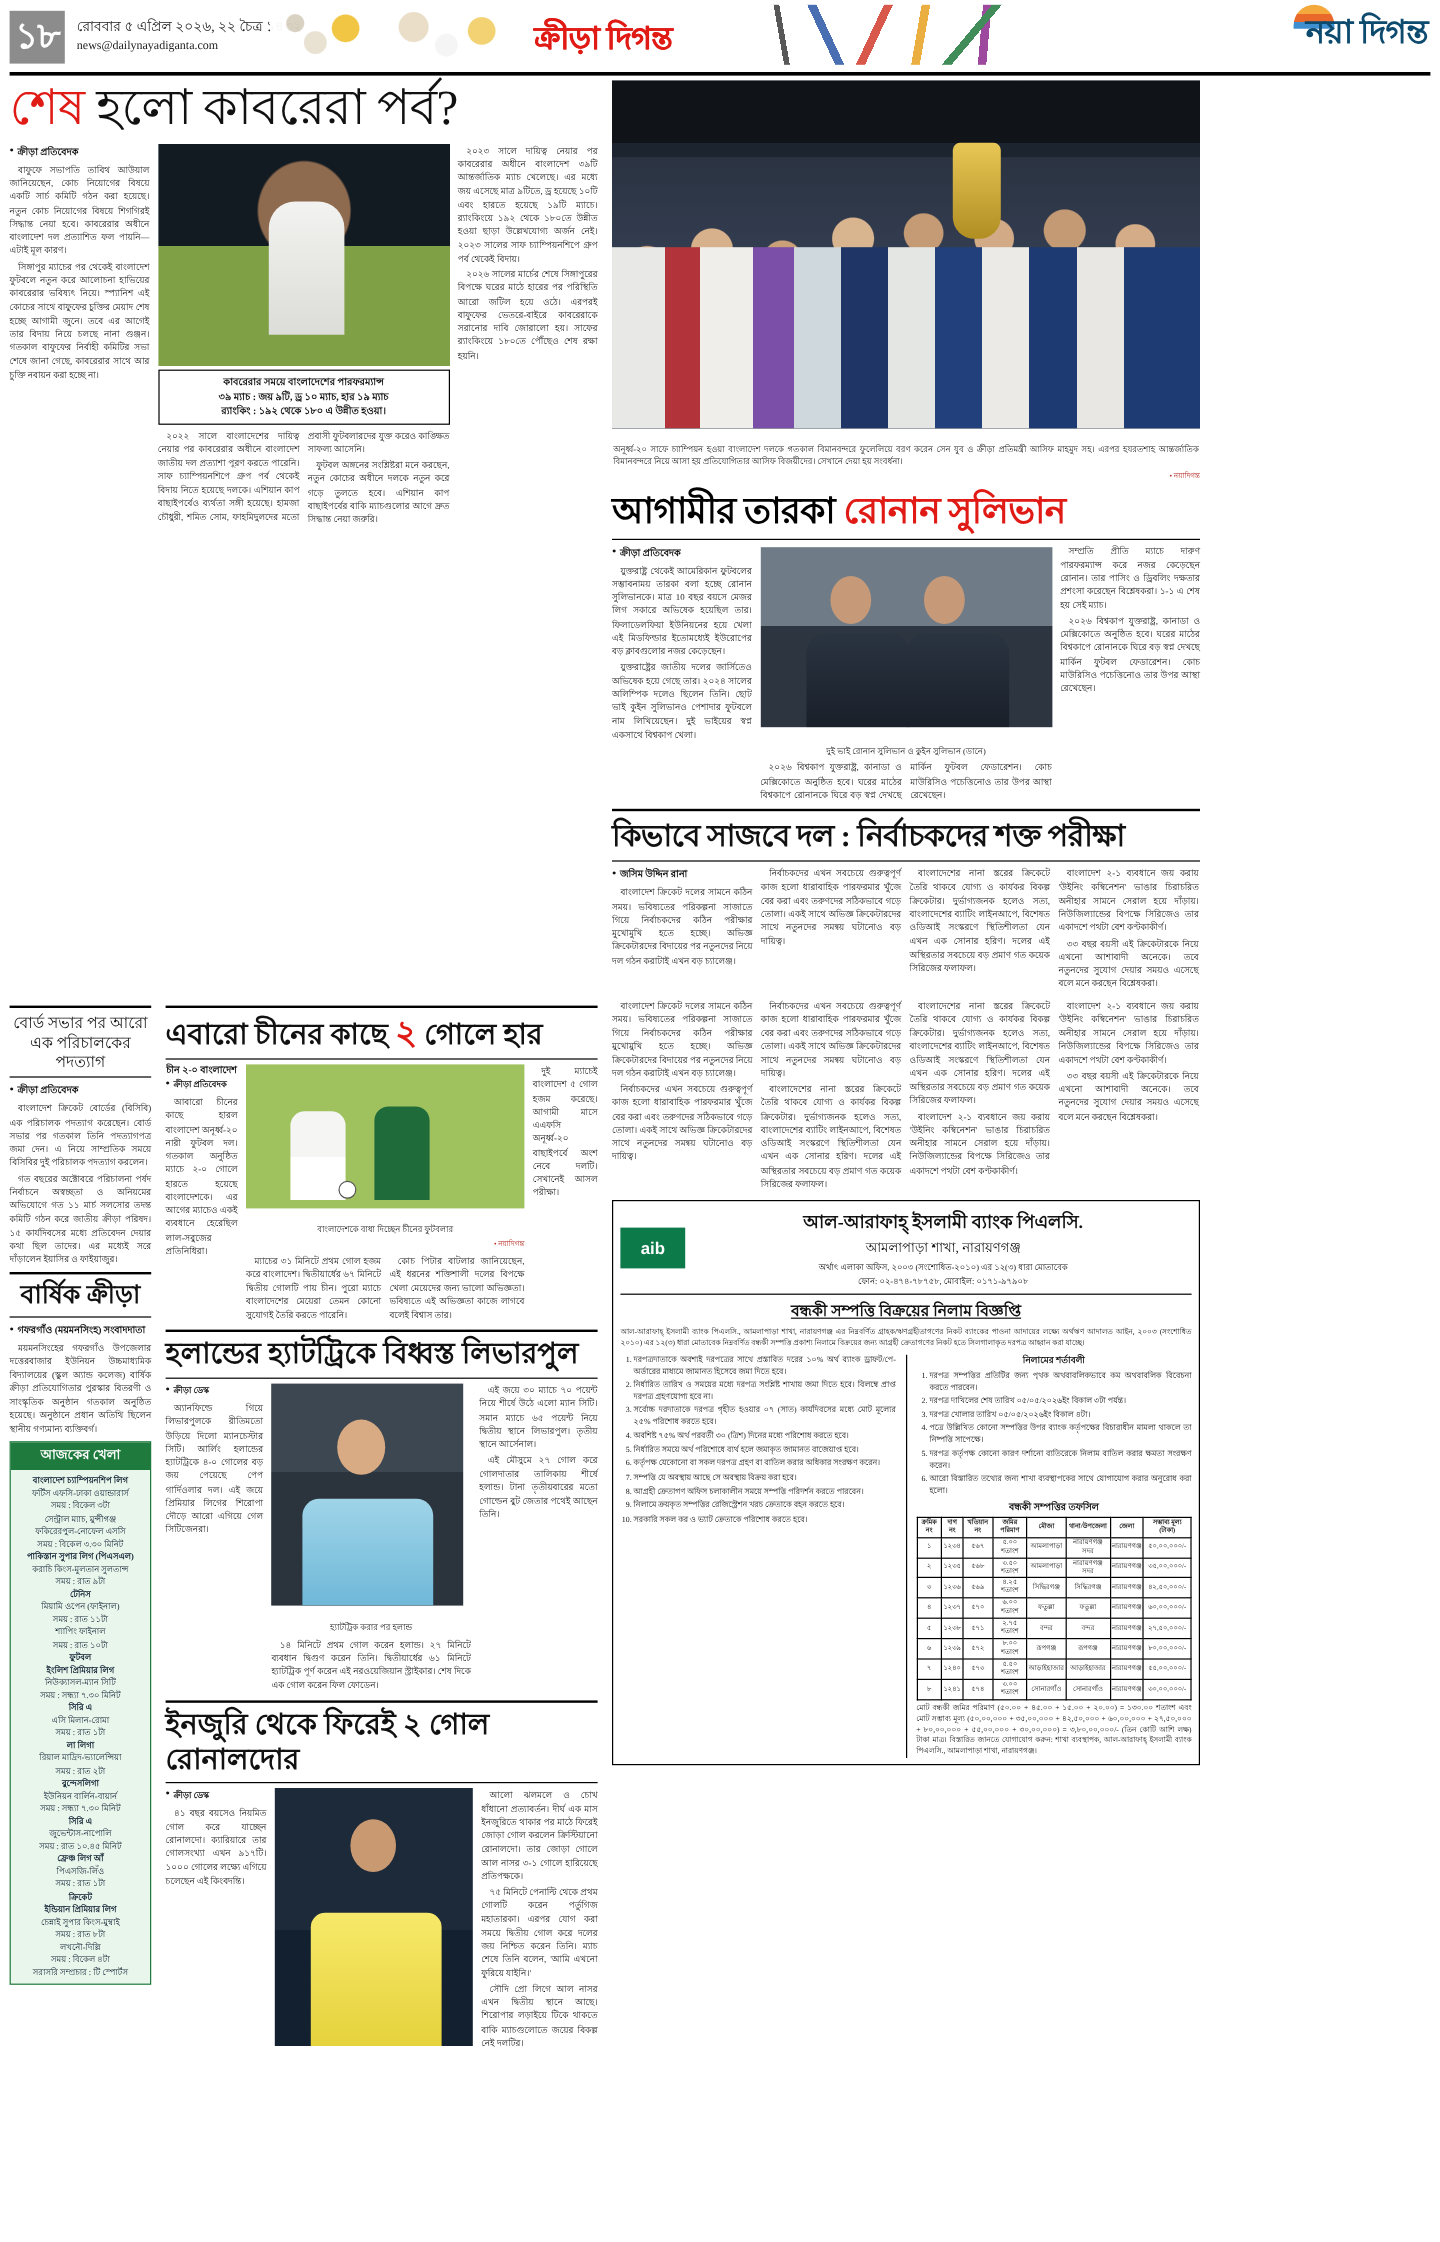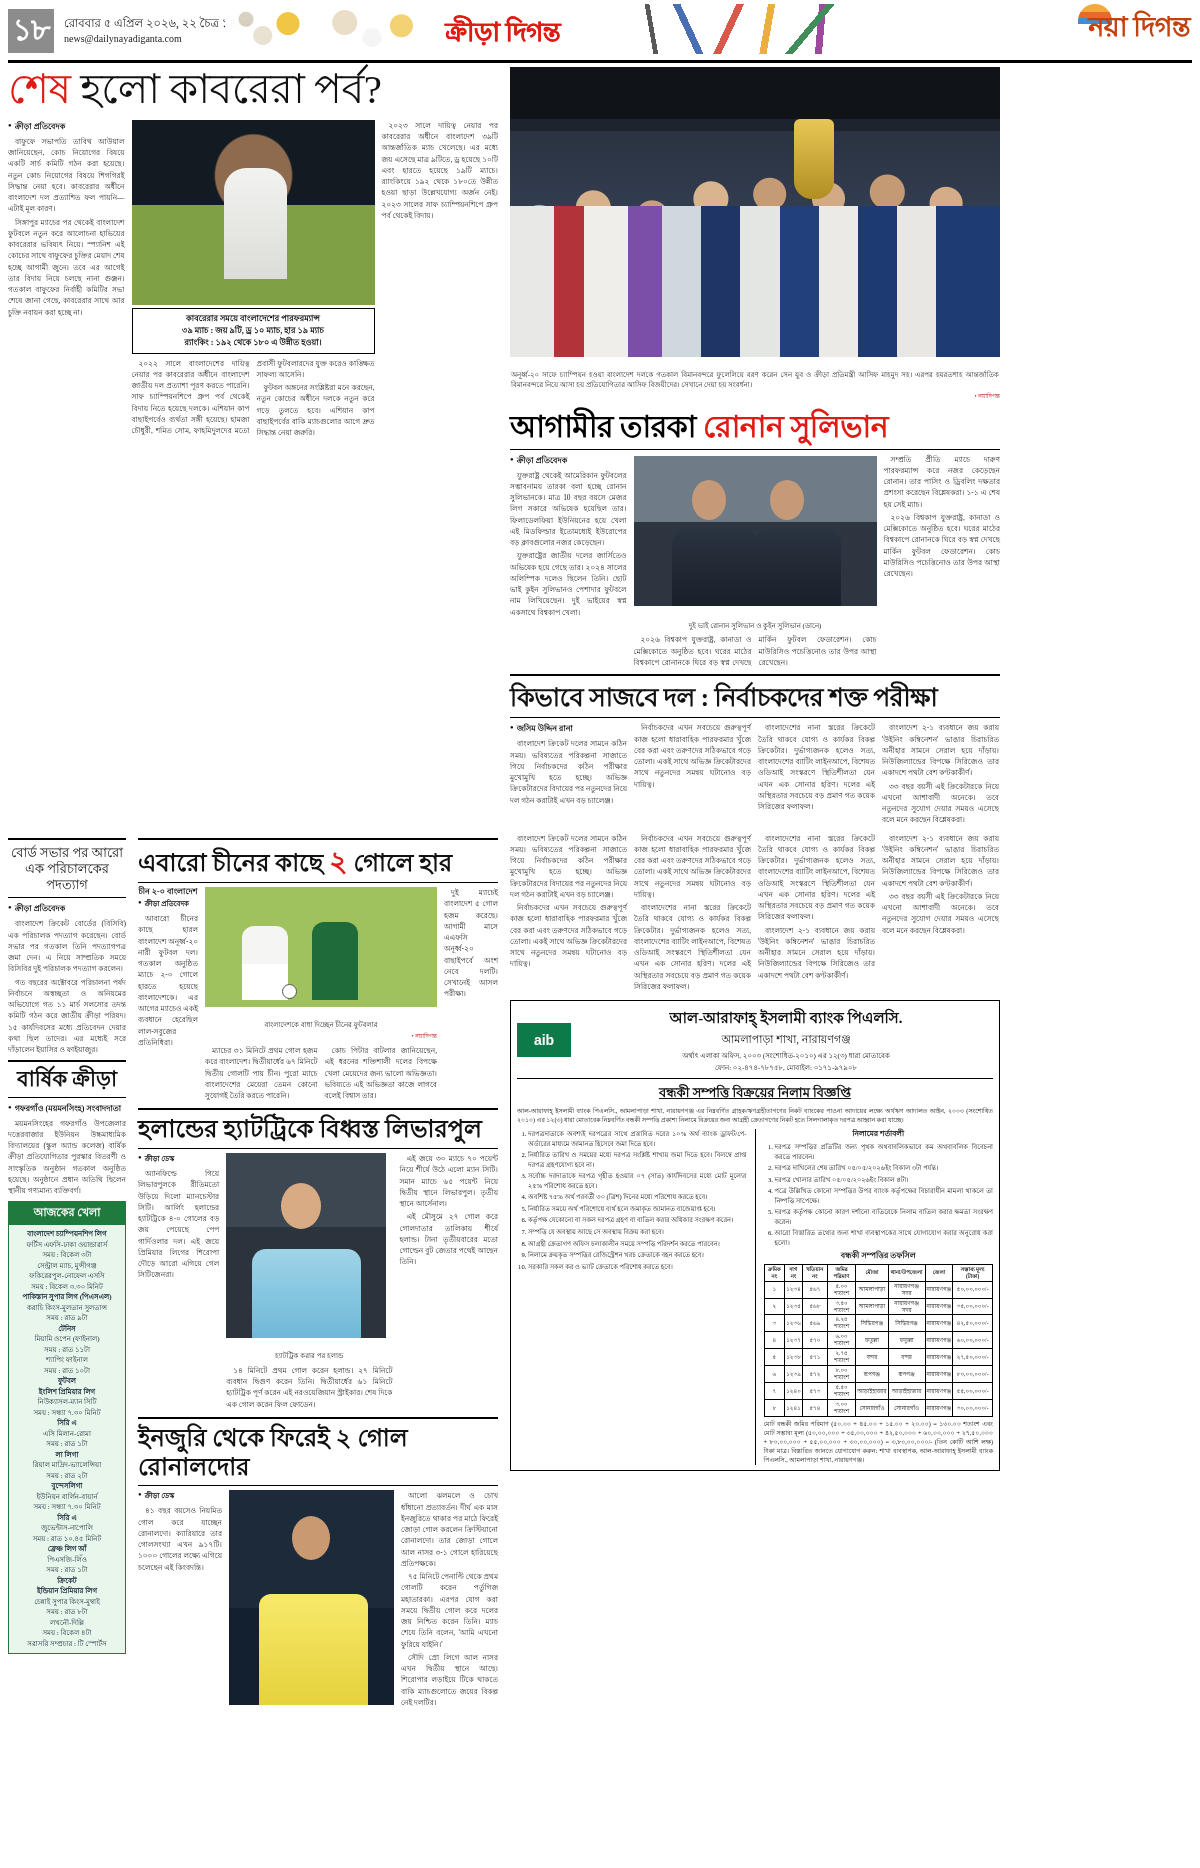--- a/index.html
+++ b/index.html
@@ -55,21 +55,21 @@
   }
   .mast-brand {
     position: absolute; right: 10px; top: 6px; text-align: right;
   }
   .mast-brand .bsun {
     position: absolute; right: 78px; top: -2px; width: 34px; height: 20px;
     background: linear-gradient(#f3a93c 0 40%, #e8692a 40% 70%, #3f8fd0 70% 100%);
     border-radius: 18px 18px 0 0;
   }
   .mast-brand .btxt {
-    position: relative; font-size: 27px; font-weight: bold; color: #c2410c;
+    position: relative; font-size: 27px; font-weight: bold; color: #0c4a6e;
     letter-spacing: -0.5px; white-space: nowrap;
   }
   .rule-thick { height: 3px; background: #000; margin: 2px 8px 0 8px; }
 
   
   .col-text { font-size: 7.4px; line-height: 1.52; text-align: justify; color: #1a1a1a; hyphens: auto; }
   .col-text p { margin-bottom: 2px; text-indent: 7px; }
   .byline { font-size: 8px; font-weight: bold; margin-bottom: 3px; white-space: nowrap; }
   .byline::before { content: "\25CF"; font-size: 6px; margin-right: 3px; vertical-align: 2px; }
 
@@ -310,20 +310,21 @@
             <div class="sl">র‌্যাংকিং : ১৯২ থেকে ১৮০ এ উন্নীত হওয়া।</div>
           </div>
           <div class="col-text" style="margin-top:4px;column-count:2;column-gap:7px">
             <p>২০২২ সালে বাংলাদেশের দায়িত্ব নেয়ার পর কাবরেরার অধীনে বাংলাদেশ জাতীয় দল প্রত্যাশা পূরণ করতে পারেনি। সাফ চ্যাম্পিয়নশিপে গ্রুপ পর্ব থেকেই বিদায় নিতে হয়েছে দলকে। এশিয়ান কাপ বাছাইপর্বেও ব্যর্থতা সঙ্গী হয়েছে। হামজা চৌধুরী, শমিত সোম, ফাহমিদুলদের মতো প্রবাসী ফুটবলারদের যুক্ত করেও কাঙ্ক্ষিত সাফল্য আসেনি।</p>
             <p>ফুটবল অঙ্গনের সংশ্লিষ্টরা মনে করছেন, নতুন কোচের অধীনে দলকে নতুন করে গড়ে তুলতে হবে। এশিয়ান কাপ বাছাইপর্বের বাকি ম্যাচগুলোর আগে দ্রুত সিদ্ধান্ত নেয়া জরুরি।</p>
           </div>
         </div>
         <div class="tc">
           <div class="col-text">
             <p>২০২৩ সালে দায়িত্ব নেয়ার পর কাবরেরার অধীনে বাংলাদেশ ৩৯টি আন্তর্জাতিক ম্যাচ খেলেছে। এর মধ্যে জয় এসেছে মাত্র ৯টিতে, ড্র হয়েছে ১০টি এবং হারতে হয়েছে ১৯টি ম্যাচে। র‌্যাংকিংয়ে ১৯২ থেকে ১৮০তে উন্নীত হওয়া ছাড়া উল্লেখযোগ্য অর্জন নেই। ২০২৩ সালের সাফ চ্যাম্পিয়নশিপে গ্রুপ পর্ব থেকেই বিদায়।</p>
+            <p>২০২৬ সালের মার্চের শেষে সিঙ্গাপুরের বিপক্ষে ঘরের মাঠে হারের পর পরিস্থিতি আরো জটিল হয়ে ওঠে। এরপরই বাফুফের ভেতরে-বাইরে কাবরেরাকে সরানোর দাবি জোরালো হয়। সাফের র‌্যাংকিংয়ে ১৮০তে পৌঁছেও শেষ রক্ষা হয়নি।</p>
           </div>
         </div>
       </div>
     </div>
 
     <div class="top-right">
       <div class="photo team-photo">
         <div class="crowd"></div>
         <div class="trophy"></div>
         <div class="flowers"></div>

